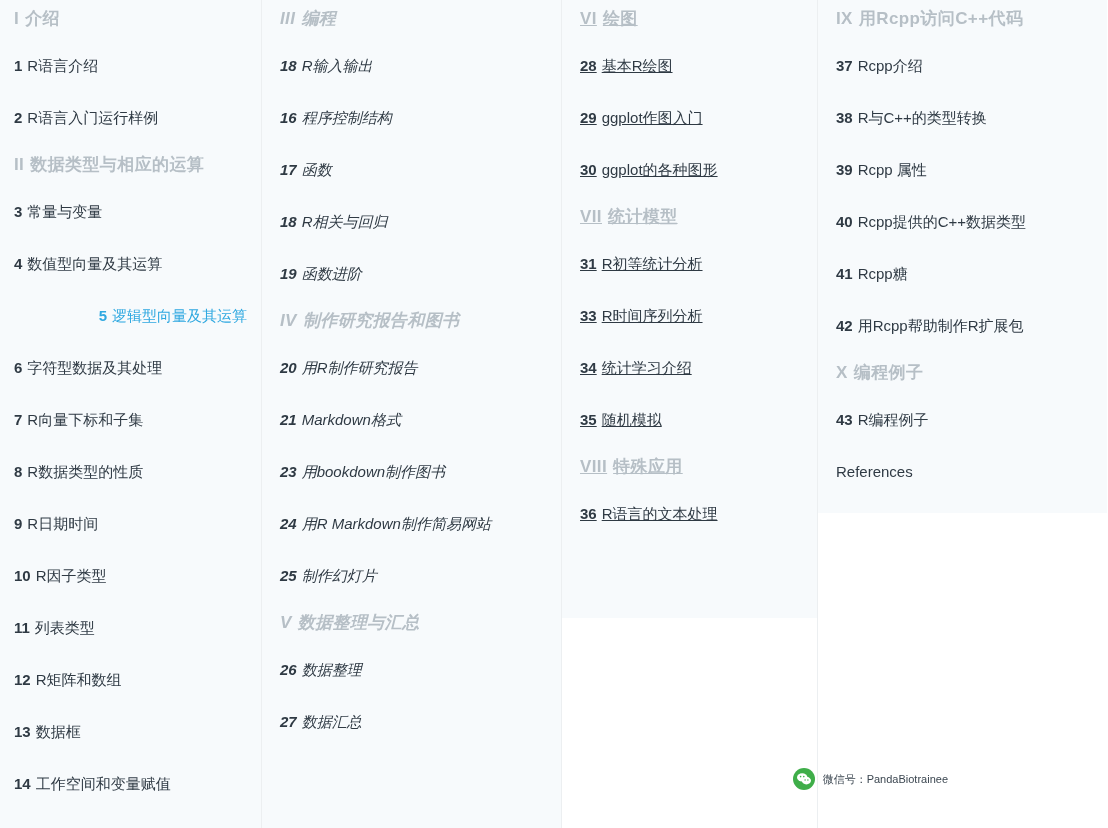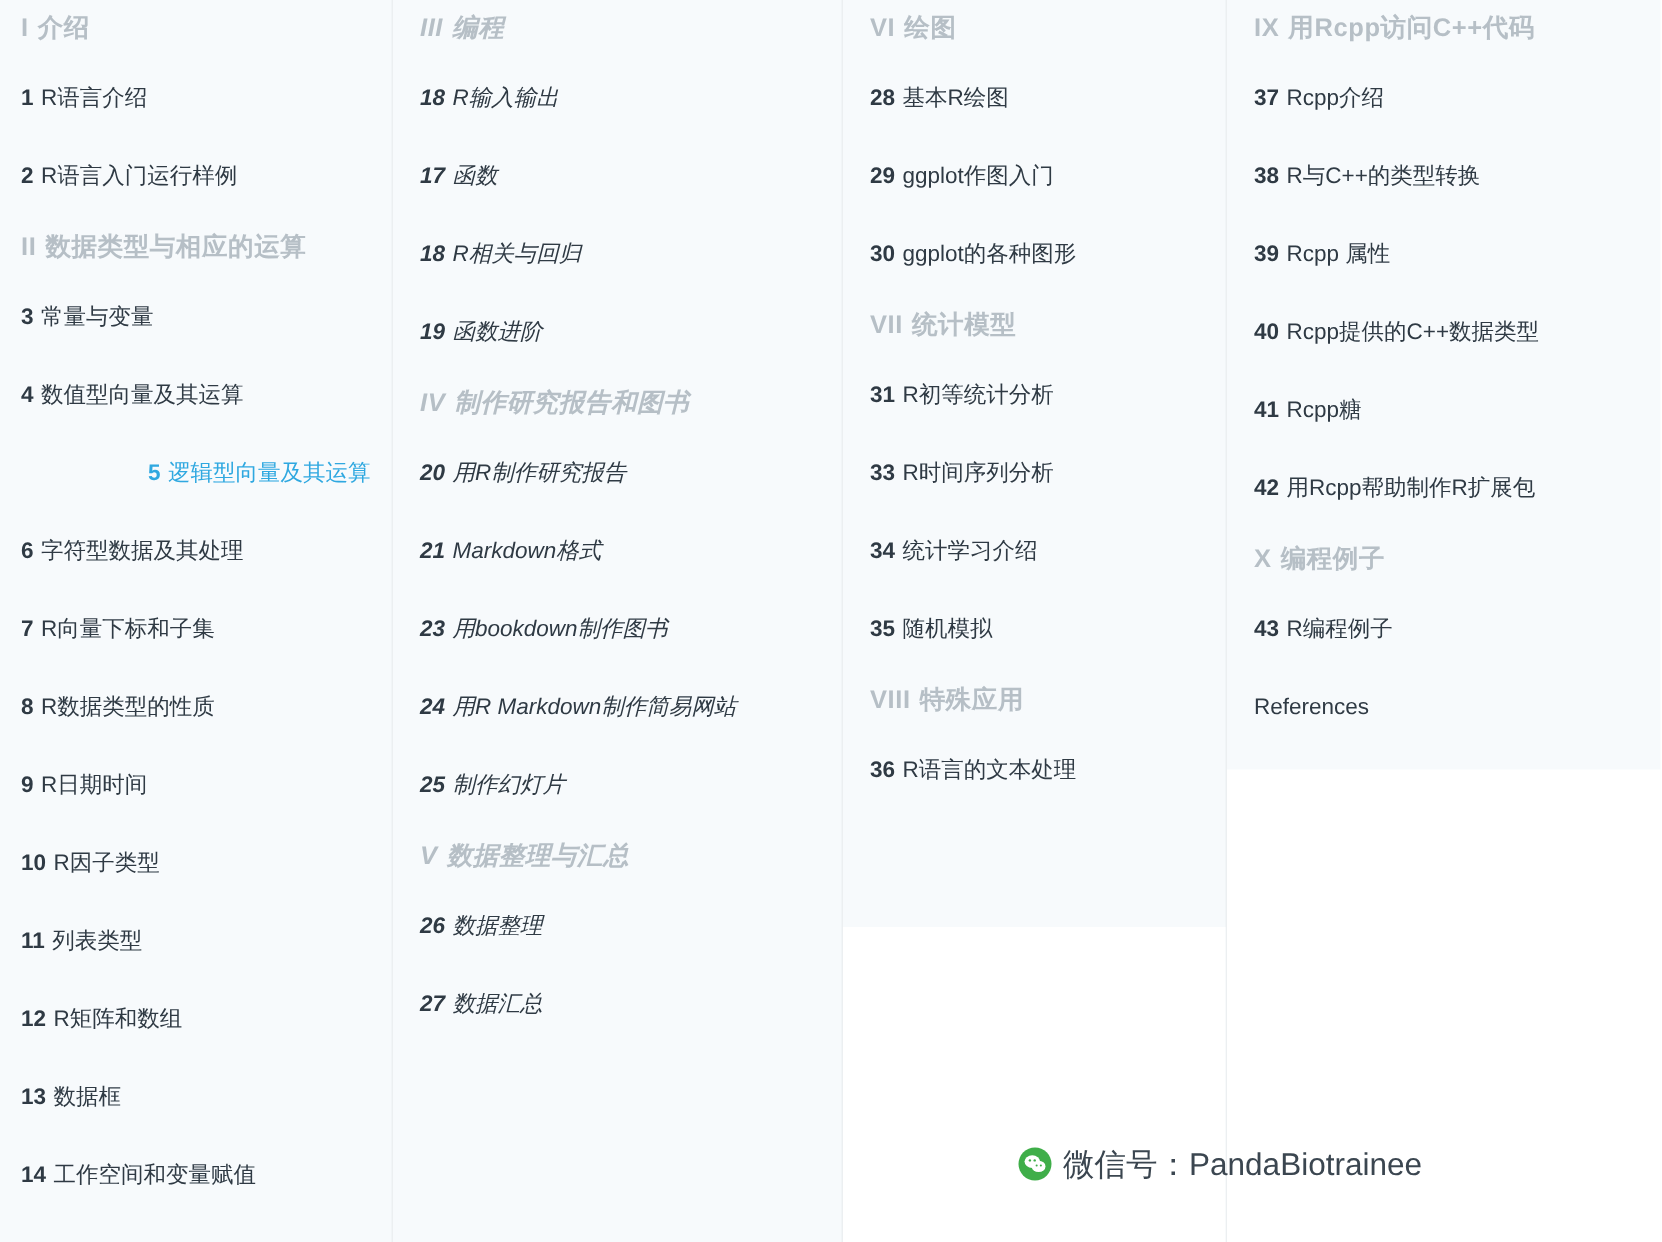--- a/index.html
+++ b/index.html
@@ -88,39 +88,39 @@
   }
   .chap.active {
     color: #2fa8e0;
     text-align: right;
   }
   .chap.active .num { font-weight: bold; }
 
   
   .col-1 .chap { padding-left: 14px; }
   .col-2 .part, .col-2 .chap { padding-left: 18px; font-style: italic; }
-  .col-3 .part, .col-3 .chap { padding-left: 18px; }
+  .col-3 .part, .col-3 .chap { padding-left: 18px; text-decoration: underline; }
   .col-4 .part, .col-4 .chap { padding-left: 18px; }
 
   .col-1 .part:first-child,
   .col-2 .part:first-child,
   .col-3 .part:first-child,
   .col-4 .part:first-child {
     padding-top: 4px;
   }
 
   .watermark {
     position: absolute;
     right: 18px;
     bottom: 38px;
     display: flex;
     align-items: center;
     gap: 8px;
     color: #3b4650;
-    font-size: 21px;
+    font-size: 11px;
     z-index: 5;
     white-space: nowrap;
   }
   .wm-icon {
     width: 22px;
     height: 22px;
     border-radius: 50%;
     background: #3fae49;
     display: inline-flex;
     align-items: center;
@@ -150,20 +150,21 @@
           <div class="chap"><span class="num">11</span><span>列表类型</span></div>
           <div class="chap"><span class="num">12</span><span>R矩阵和数组</span></div>
           <div class="chap"><span class="num">13</span><span>数据框</span></div>
           <div class="chap"><span class="num">14</span><span>工作空间和变量赋值</span></div>
         </div>
     </div>
     <div class="col col-2">
       <div class="inner">
           <div class="part"><span class="roman">III</span><span>编程</span></div>
           <div class="chap"><span class="num">18</span><span>R输入输出</span></div>
+          <div class="chap"><span class="num">16</span><span>程序控制结构</span></div>
           <div class="chap"><span class="num">17</span><span>函数</span></div>
           <div class="chap"><span class="num">18</span><span>R相关与回归</span></div>
           <div class="chap"><span class="num">19</span><span>函数进阶</span></div>
           <div class="part"><span class="roman">IV</span><span>制作研究报告和图书</span></div>
           <div class="chap"><span class="num">20</span><span>用R制作研究报告</span></div>
           <div class="chap"><span class="num">21</span><span>Markdown格式</span></div>
           <div class="chap"><span class="num">23</span><span>用bookdown制作图书</span></div>
           <div class="chap"><span class="num">24</span><span>用R Markdown制作简易网站</span></div>
           <div class="chap"><span class="num">25</span><span>制作幻灯片</span></div>
           <div class="part"><span class="roman">V</span><span>数据整理与汇总</span></div>

